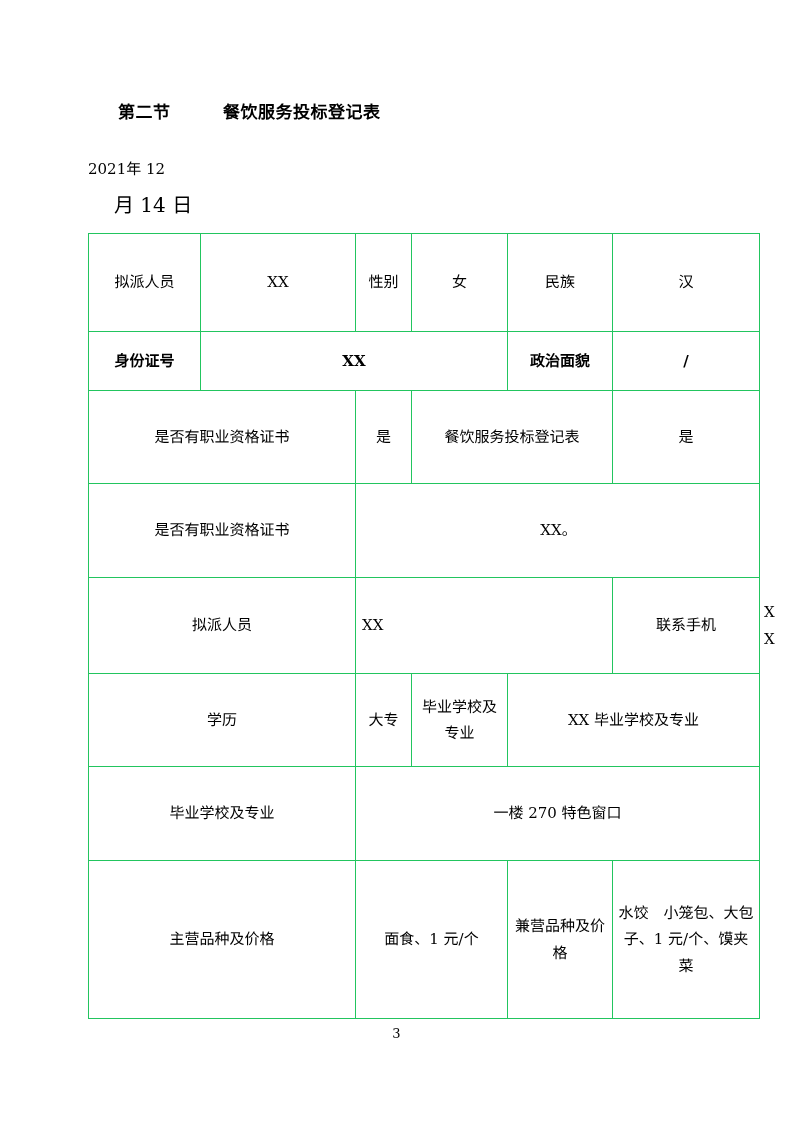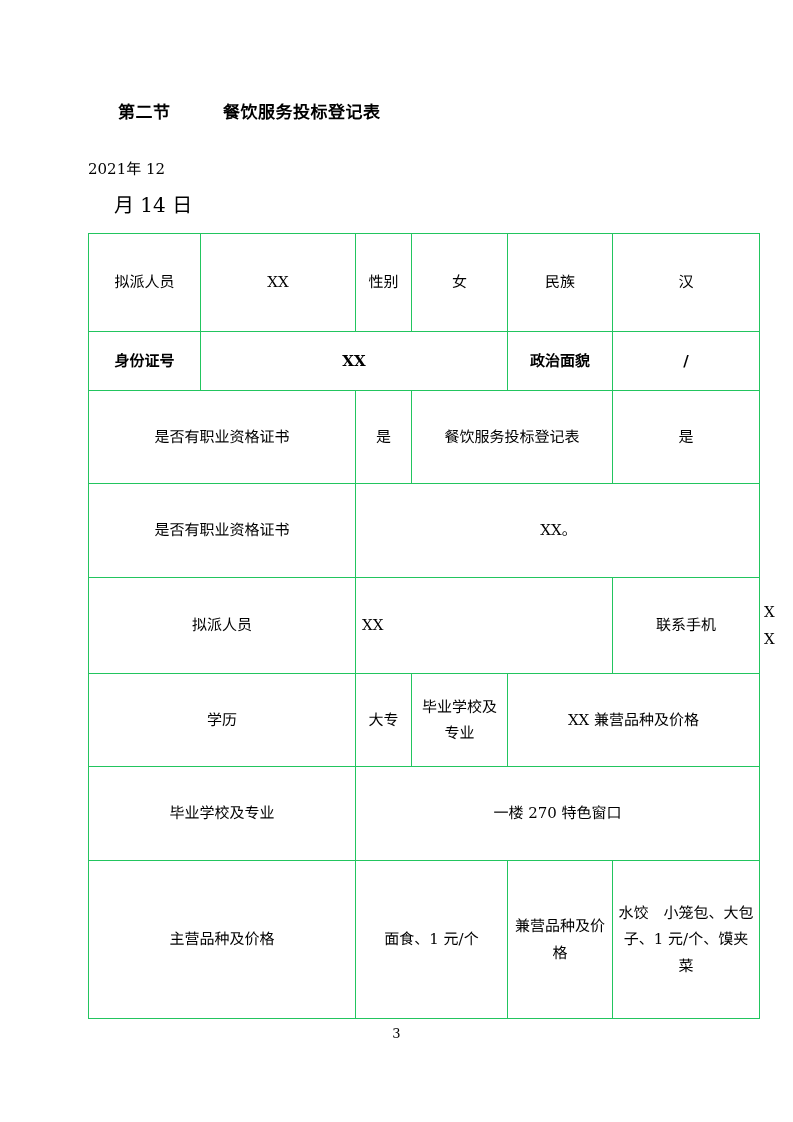--- a/index.html
+++ b/index.html
@@ -155,21 +155,21 @@
         <td colspan="2">拟派人员</td>
         <td colspan="3" class="left-text">XX</td>
         <td class="narrow-vert" style="width:83px">联系手机</td>
         <td>XX</td>
       </tr>
 
       <tr class="r6">
         <td colspan="2">学历</td>
         <td>大专</td>
         <td>毕业学校及专业</td>
-        <td colspan="2">XX 兼营品种及价格</td>
+        <td colspan="2">XX 毕业学校及专业</td>
       </tr>
 
       <tr class="r7">
         <td colspan="2">毕业学校及专业</td>
         <td colspan="4">一楼 270 特色窗口</td>
       </tr>
 
       <tr class="r8">
         <td colspan="2">主营品种及价格</td>
         <td colspan="2">面食、1 元/个</td>

